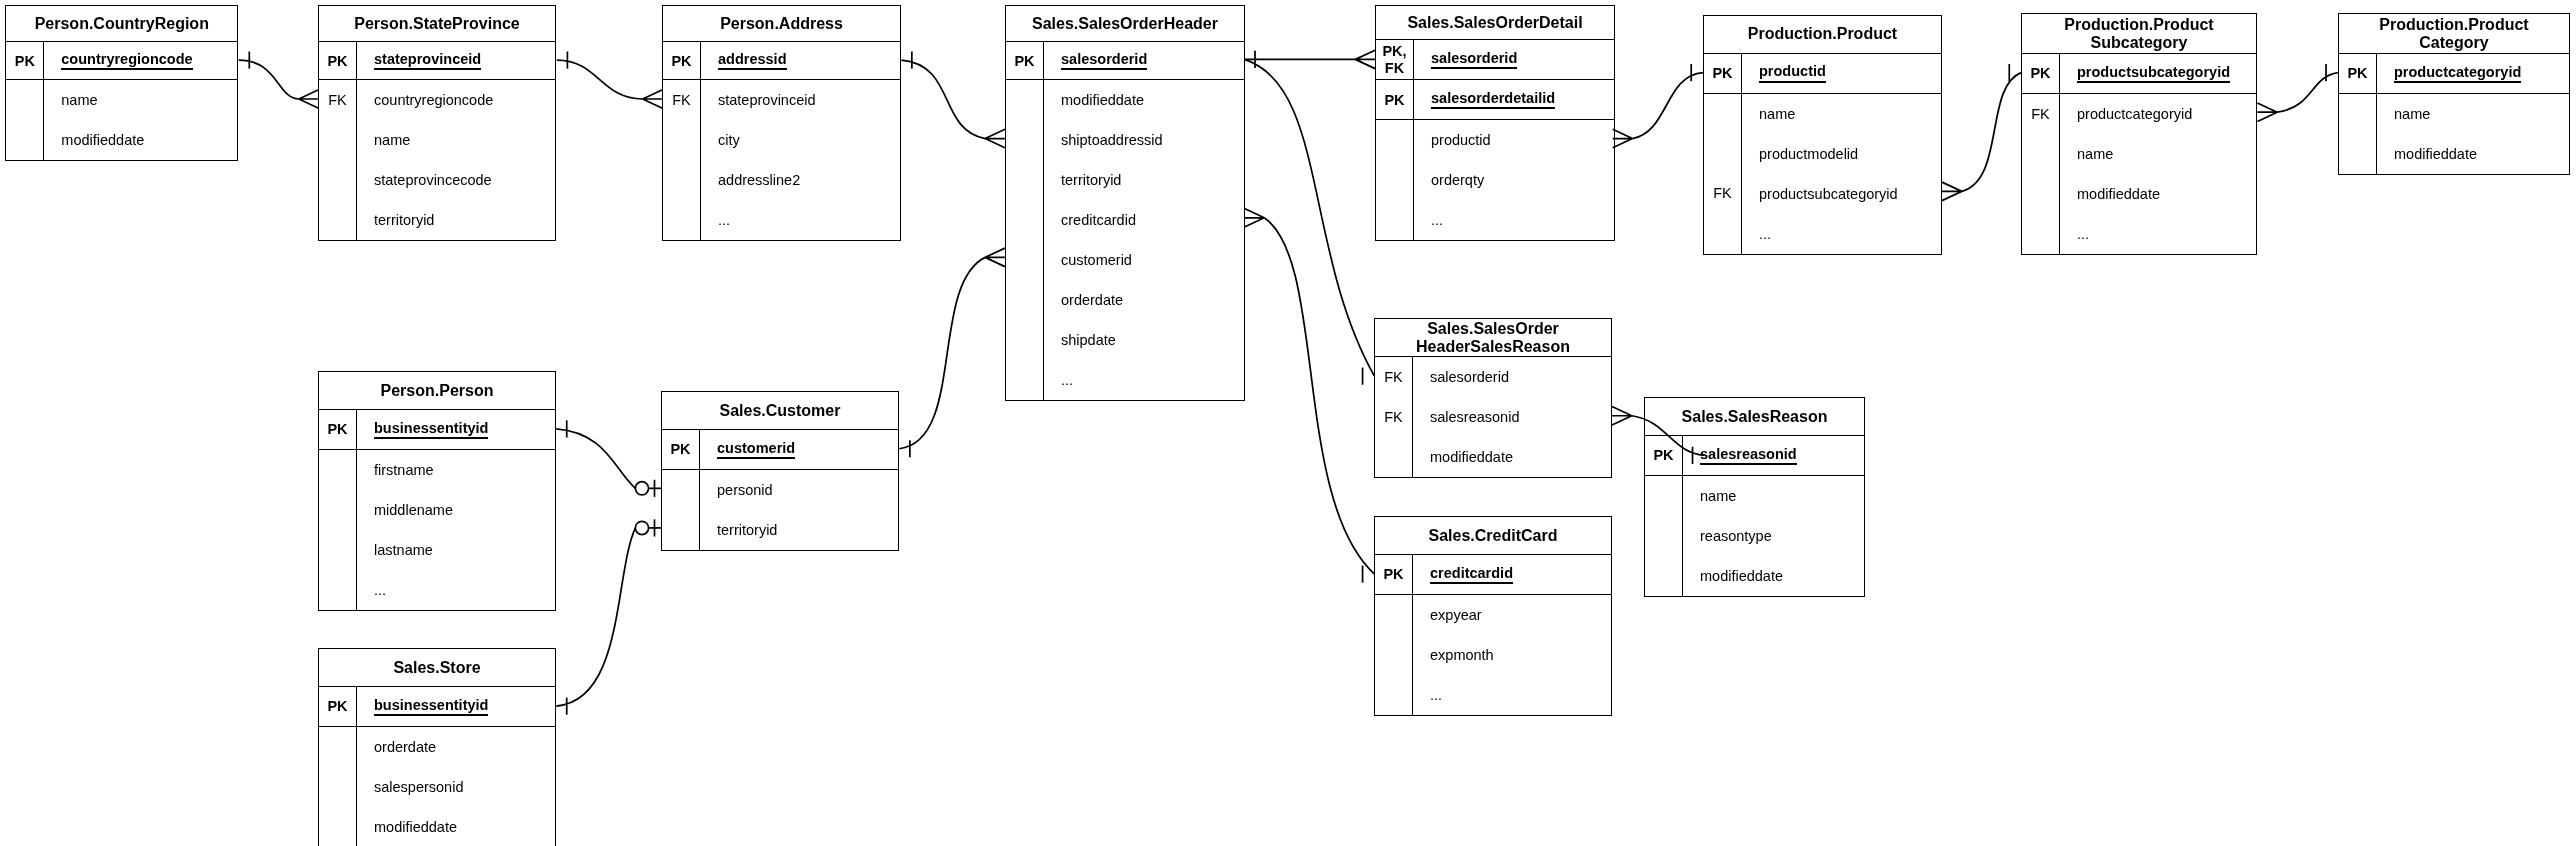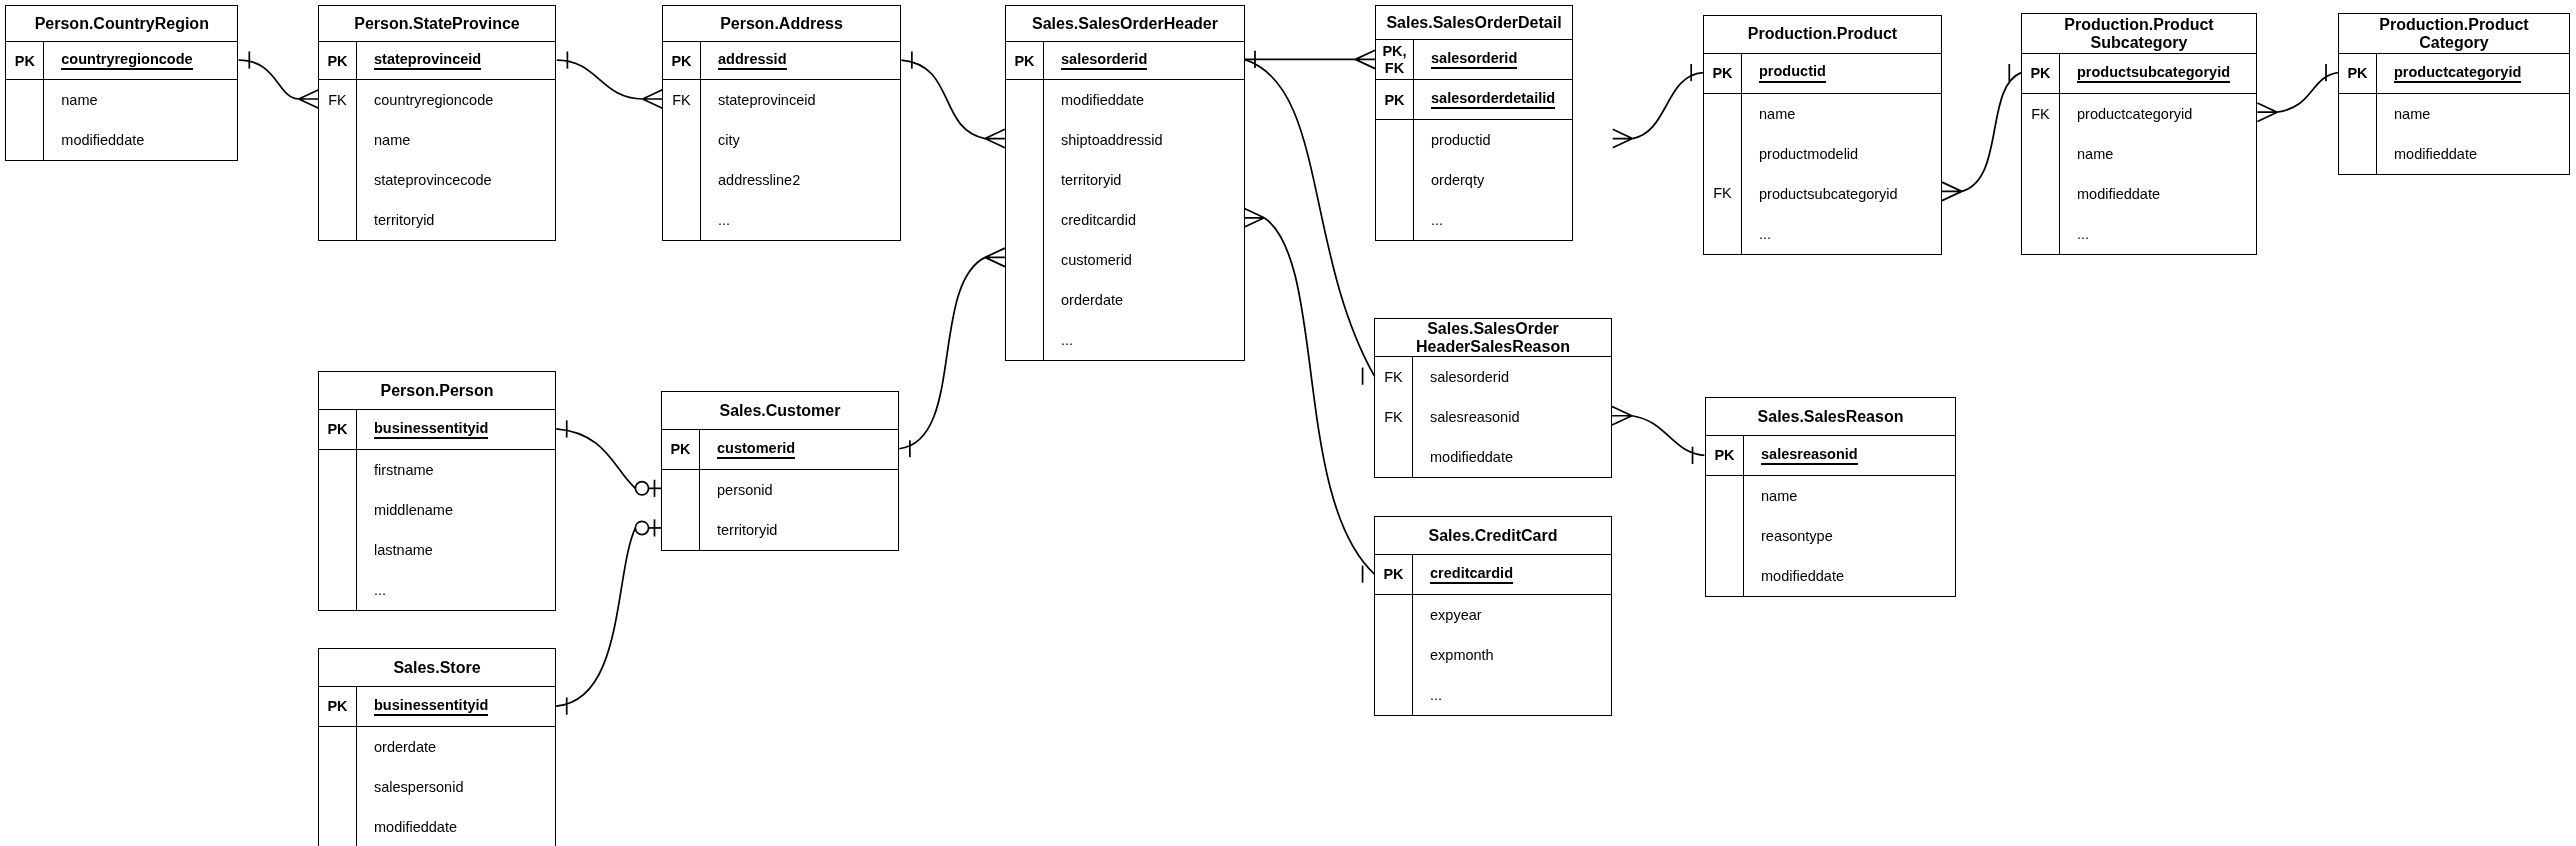--- a/index.html
+++ b/index.html
@@ -130,25 +130,29 @@
     <div class="row" style="height:40px">
       <div class="kc"></div>
       <div class="nc">customerid</div>
     </div>
     <div class="row" style="height:40px">
       <div class="kc"></div>
       <div class="nc">orderdate</div>
     </div>
     <div class="row" style="height:40px">
       <div class="kc"></div>
-      <div class="nc">...</div>
-    </div>
-  </div>
-
-  <div class="tbl" style="left:1375px;top:5.3px;width:198px">
+      <div class="nc">shipdate</div>
+    </div>
+    <div class="row" style="height:40px">
+      <div class="kc"></div>
+      <div class="nc">...</div>
+    </div>
+  </div>
+
+  <div class="tbl" style="left:1375px;top:5.3px;width:240px">
     <div class="ttl" style="height:34px">Sales.SalesOrderDetail</div>
     <div class="row keyrow" style="height:40px">
       <div class="kc">PK,
 FK</div>
       <div class="nc">
           <span class="pkname">salesorderid</span>
         </div>
     </div>
     <div class="row keyrow" style="height:40px">
       <div class="kc">PK</div>
@@ -252,21 +256,21 @@
     <div class="row" style="height:40px">
       <div class="kc fk">FK</div>
       <div class="nc">salesreasonid</div>
     </div>
     <div class="row" style="height:40px">
       <div class="kc"></div>
       <div class="nc">modifieddate</div>
     </div>
   </div>
 
-  <div class="tbl" style="left:1705px;top:397px;width:251px">
+  <div class="tbl" style="left:1644px;top:397px;width:221px">
     <div class="ttl" style="height:38px">Sales.SalesReason</div>
     <div class="row keyrow" style="height:40px">
       <div class="kc">PK</div>
       <div class="nc">
           <span class="pkname">salesreasonid</span>
         </div>
     </div>
     <div class="row" style="height:40px">
       <div class="kc"></div>
       <div class="nc">name</div>

